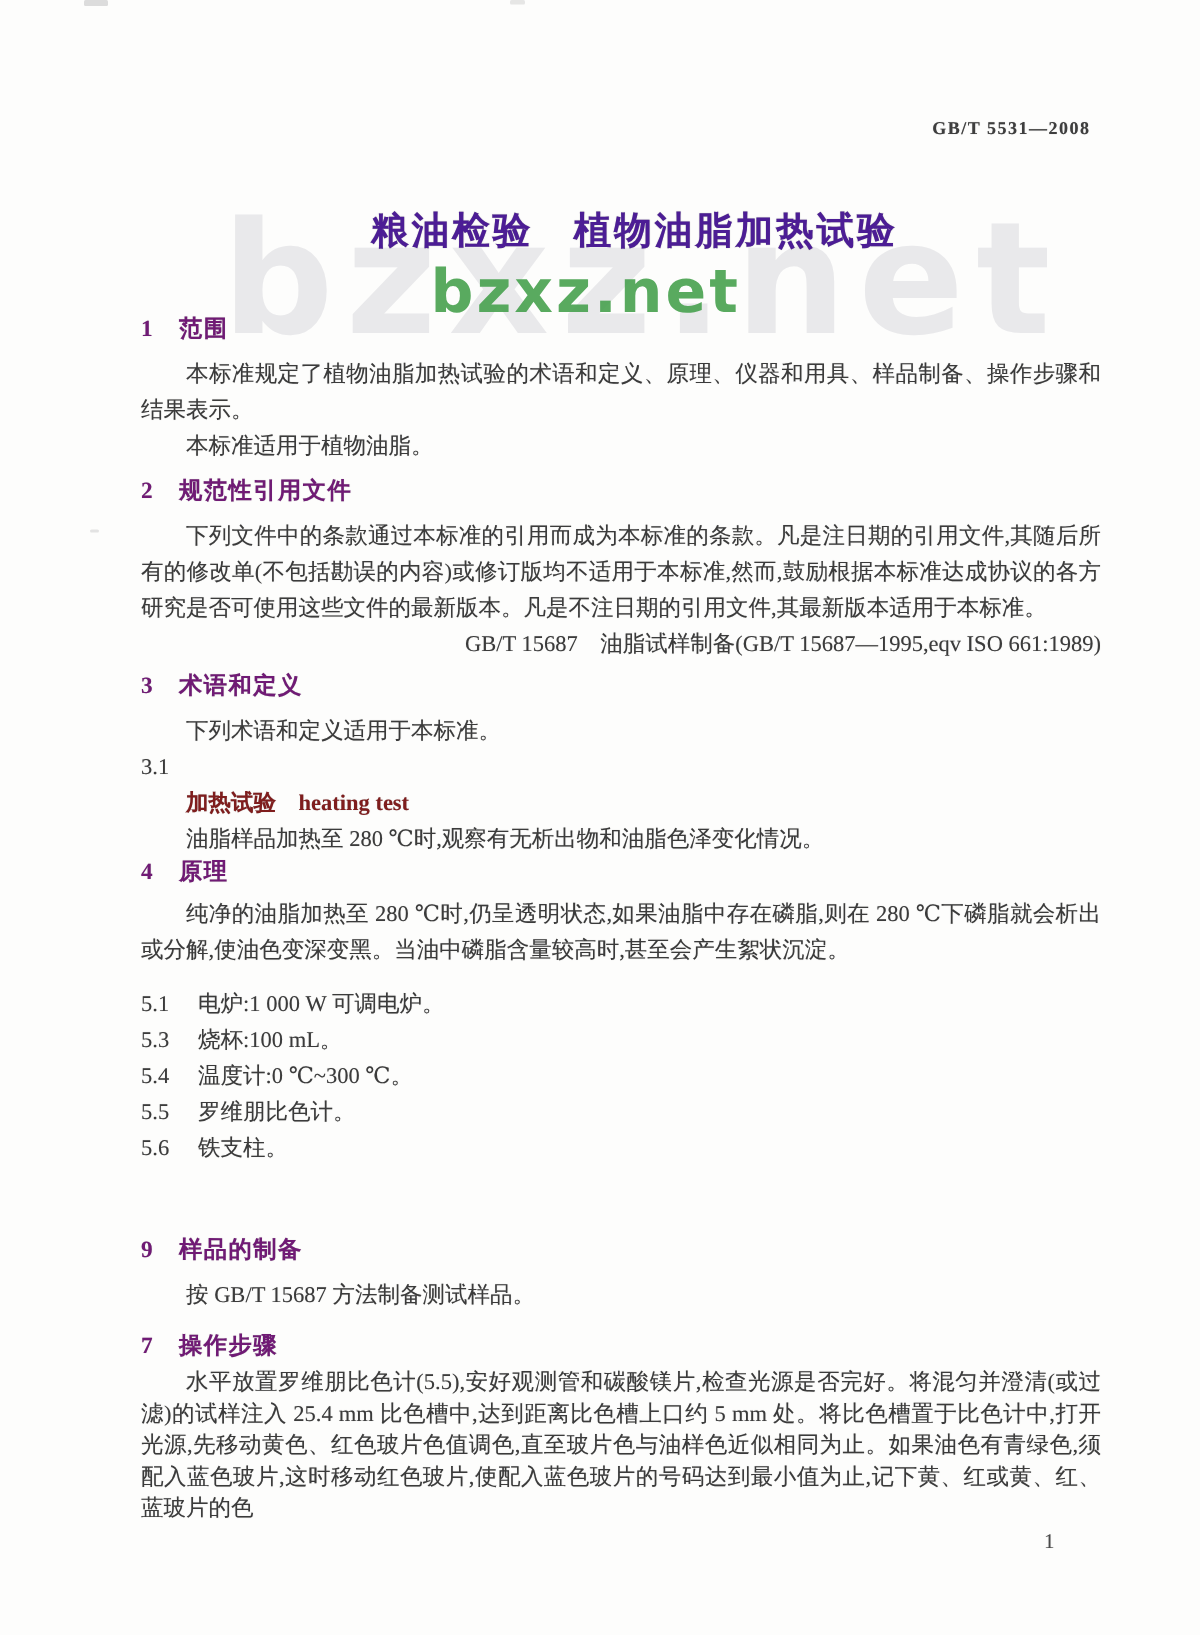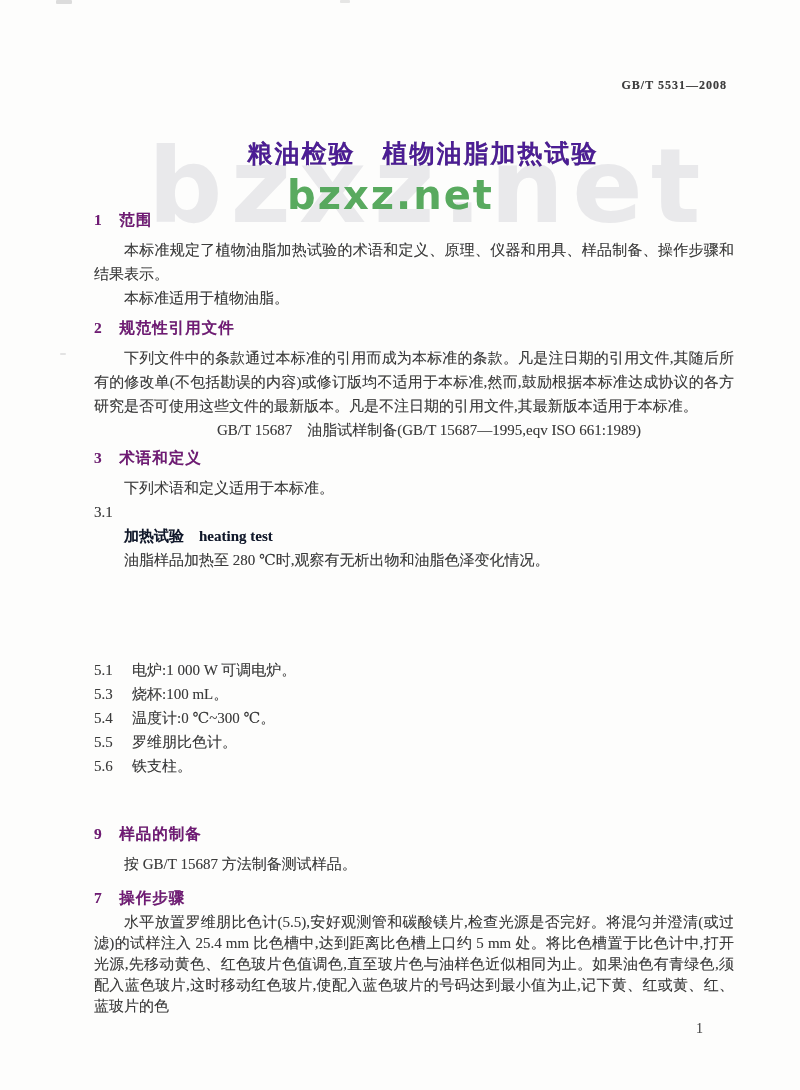--- a/index.html
+++ b/index.html
@@ -43,23 +43,23 @@
     letter-spacing:2px; z-index:2; opacity:.9; user-select:none;
   }
   .sec { position:absolute; left:94px; right:66px; z-index:3;
     font-size:15px; line-height:24px; text-align:justify; color:#3b3b3b;
     text-shadow:0 0 0.5px rgba(80,80,80,.45); }
   h2.h { font-size:15.5px; font-weight:700; color:#701a75; margin:0; line-height:24px; letter-spacing:1px; text-align:left; }
   h3.h { font-size:15px; font-weight:700; color:#333; margin:5px 0 0 0; line-height:24px; letter-spacing:1px; text-align:left; }
   p { margin:0; }
   p.ind { text-indent:2em; margin-top:6px; }
   p.ind2 { text-indent:2em; margin-top:0; }
-  p.ref { text-indent:2em; margin-top:0; text-align:center; }
+  p.ref { text-indent:2em; margin-top:0; text-align:right; }
   p.clause-no { margin-top:0; text-align:left; }
-  p.term { text-indent:2em; font-weight:700; color:#0f172a; margin-top:0; text-align:left; }
+  p.term { text-indent:2em; font-weight:700; color:#7f1d1d; margin-top:0; text-align:left; }
   p.def { text-indent:2em; margin-top:0; text-align:left; }
   p.item { margin-top:0; line-height:24px; text-align:left; }
   .item-no { display:inline-block; min-width:38px; }
   p.tight { line-height:21px; margin-top:2px; text-indent:2em; }
   .page-num {
     position:absolute; top:1021px; left:696px;
     font-size:14px; color:#4a4a4a; z-index:3;
     text-shadow:0 0 0.5px rgba(80,80,80,.4);
   }
   
@@ -97,20 +97,24 @@
   </div>
 
   <div class="sec" style="top:446px;">
     <h2 class="h">3　术语和定义</h2>
     <p class="ind" style="text-align:left;">下列术语和定义适用于本标准。</p>
     <p class="clause-no">3.1</p>
     <p class="term">加热试验　heating test</p>
     <p class="def">油脂样品加热至 280 ℃时,观察有无析出物和油脂色泽变化情况。</p>
   </div>
 
+  <div class="sec" style="top:570px;">
+    <h2 class="h">4　原理</h2>
+    <p class="ind" style="margin-top:4px;">纯净的油脂加热至 280 ℃时,仍呈透明状态,如果油脂中存在磷脂,则在 280 ℃下磷脂就会析出或分解,使油色变深变黑。当油中磷脂含量较高时,甚至会产生絮状沉淀。</p>
+  </div>
 
   <div class="sec" style="top:650px;">
     <p class="item" style="margin-top:8px;"><span class="item-no">5.1</span><span>电炉:1 000 W 可调电炉。</span></p>
     <p class="item"><span class="item-no">5.3</span><span>烧杯:100 mL。</span></p>
     <p class="item"><span class="item-no">5.4</span><span>温度计:0 ℃~300 ℃。</span></p>
     <p class="item"><span class="item-no">5.5</span><span>罗维朋比色计。</span></p>
     <p class="item"><span class="item-no">5.6</span><span>铁支柱。</span></p>
   </div>
 
   <div class="sec" style="top:822px;">

